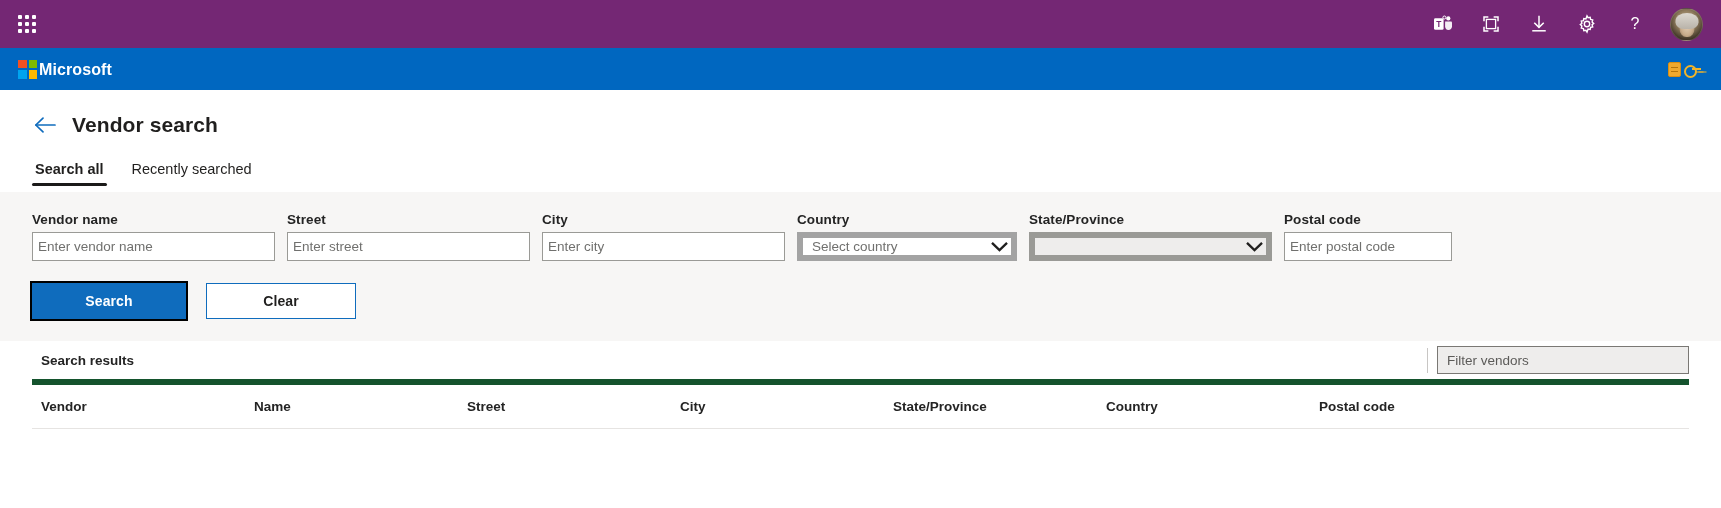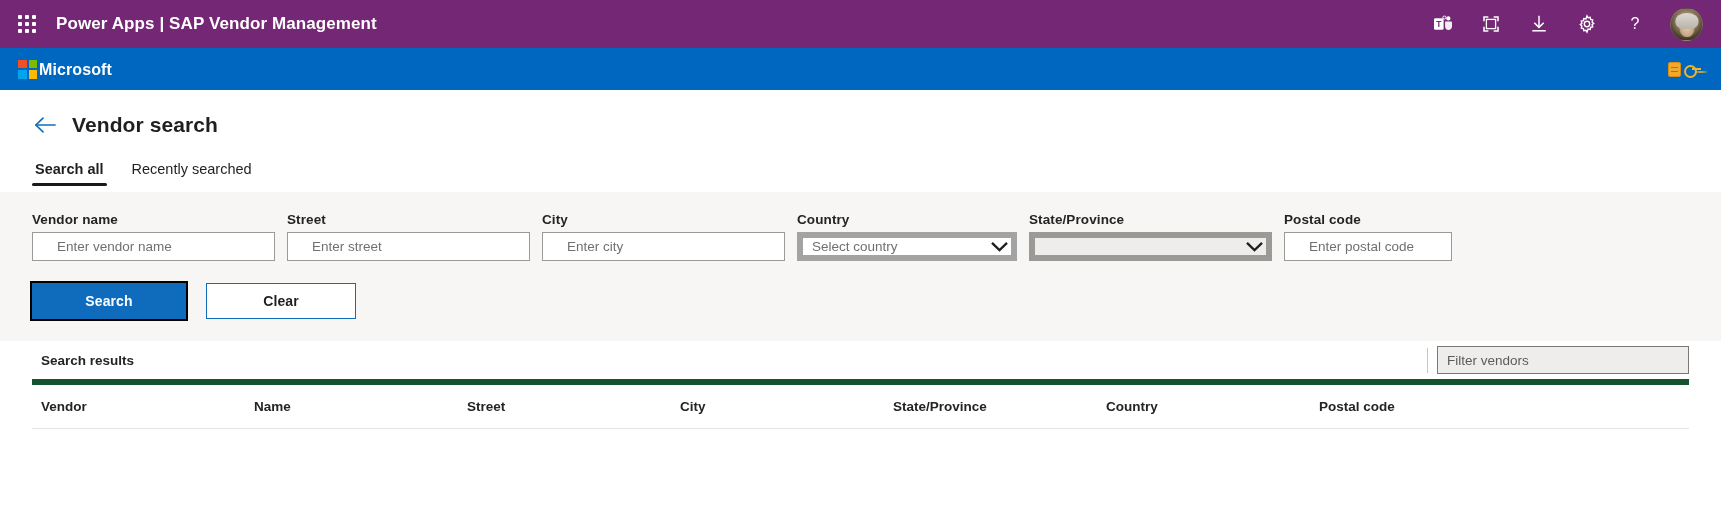--- a/index.html
+++ b/index.html
@@ -246,21 +246,21 @@
     margin-bottom: 5px;
     letter-spacing: .1px;
   }
   .text-input {
     height: 29px;
     border: 1px solid #9a9a96;
     background: #ffffff;
     font-family: "Liberation Sans", sans-serif;
     font-size: 13.5px;
     color: #201f1e;
-    padding: 0 24px;
+    padding: 0 5px;
     outline: none;
     width: 100%;
   }
   .text-input::placeholder { color: #70706e; }
 
   .select-wrap {
     position: relative;
     height: 29px;
   }
   .select-box {
@@ -404,21 +404,20 @@
     <span></span>
       <span></span>
       <span></span>
     <span></span>
       <span></span>
       <span></span>
     <span></span>
       <span></span>
       <span></span>
   </div>
-  <div class="suite-title">Power Apps  |  SAP Vendor Management</div>
 
   <div class="suite-right">
 
     <div class="suite-icon" title="Teams">
       <svg width="20" height="20" viewBox="0 0 20 20" fill="none">
         <rect x="1" y="4.2" width="9.6" height="11.6" rx="1.4" fill="#ffffff"></rect>
         <text x="5.8" y="13.1" font-family="Liberation Sans, sans-serif" font-size="8.4" font-weight="700" fill="#742774" text-anchor="middle">T</text>
         <circle cx="15.3" cy="4.4" r="2.1" fill="#ffffff"></circle>
         <path d="M12.1 7.6h6.0c.5 0 .9.4.9.9v4.0c0 1.9-1.6 3.4-3.5 3.4h-.2c-1.8 0-3.2-1.5-3.2-3.4V7.6z" fill="#ffffff" opacity="0.92"></path>
         <circle cx="11.4" cy="3.5" r="1.5" fill="#742774" stroke="#ffffff" stroke-width="1"></circle>

